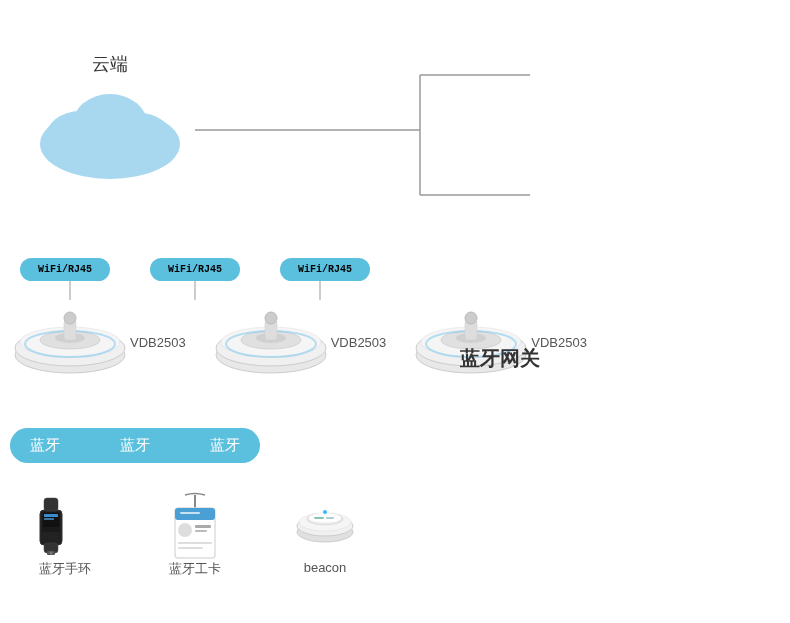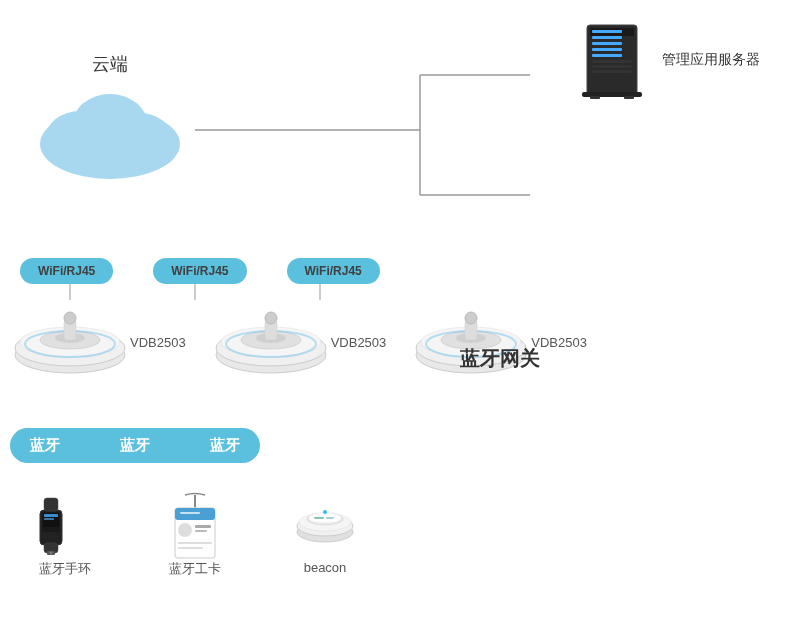--- a/index.html
+++ b/index.html
@@ -72,25 +72,26 @@
     
     .wifi-row {
       position: absolute;
       left: 20px;
       top: 258px;
       display: flex;
       gap: 40px;
     }
     .wifi-pill {
       background: #5bbfde;
-      color: #404040;
-      font-size: 12px;
+      color: #000000;
+      font-size: 10px;
       padding: 6px 18px;
       border-radius: 20px;
       font-weight: bold;
+      font-family: Liberation Mono, monospace;
     }
 
     
     .gateways-row {
       position: absolute;
       left: 10px;
       top: 300px;
       display: flex;
       gap: 25px;
       align-items: flex-end;
@@ -127,21 +128,21 @@
       top: 428px;
       background: #5bbfde;
       border-radius: 25px;
       padding: 8px 20px;
       display: flex;
       gap: 60px;
     }
     .bt-pill-text {
       color: #fff;
       font-size: 15px;
-      font-weight: bold;
+      font-weight: normal;
     }
 
     
     .tags-row {
       position: absolute;
       left: 10px;
       top: 490px;
       display: flex;
       gap: 20px;
     }
@@ -202,42 +203,20 @@
     <svg class="cloud-shape" viewBox="0 0 160 100">
       <ellipse cx="80" cy="60" rx="70" ry="35" fill="#a8d8f0"></ellipse>
       <ellipse cx="50" cy="55" rx="35" ry="28" fill="#a8d8f0"></ellipse>
       <ellipse cx="110" cy="55" rx="32" ry="26" fill="#a8d8f0"></ellipse>
       <ellipse cx="80" cy="42" rx="38" ry="32" fill="#a8d8f0"></ellipse>
     </svg>
   </div>
 
   <div class="servers-container">
 
-    <div class="server-item">
-      <svg class="server-icon" viewBox="0 0 80 80">
-
-        <rect x="15" y="5" width="50" height="70" rx="3" fill="#2a2a2a" stroke="#444" stroke-width="1"></rect>
-        <rect x="18" y="8" width="44" height="8" rx="1" fill="#1a1a1a"></rect>
-
-        <rect x="20" y="10" width="30" height="3" rx="1" fill="#4af"></rect>
-        <rect x="20" y="16" width="30" height="3" rx="1" fill="#4af"></rect>
-        <rect x="20" y="22" width="30" height="3" rx="1" fill="#4af"></rect>
-        <rect x="20" y="28" width="30" height="3" rx="1" fill="#4af"></rect>
-        <rect x="20" y="34" width="30" height="3" rx="1" fill="#4af"></rect>
-
-        <rect x="20" y="40" width="40" height="3" rx="1" fill="#333"></rect>
-        <rect x="20" y="45" width="40" height="3" rx="1" fill="#333"></rect>
-        <rect x="20" y="50" width="40" height="3" rx="1" fill="#333"></rect>
-
-        <rect x="10" y="72" width="60" height="5" rx="2" fill="#222"></rect>
-        <rect x="18" y="76" width="10" height="3" rx="1" fill="#333"></rect>
-        <rect x="52" y="76" width="10" height="3" rx="1" fill="#333"></rect>
-      </svg>
-      <span class="server-label">管理应用服务器</span>
-    </div>
 
   </div>
 
   <div class="wifi-row">
     <div class="wifi-pill">WiFi/RJ45</div>
     <div class="wifi-pill">WiFi/RJ45</div>
     <div class="wifi-pill">WiFi/RJ45</div>
   </div>
 
   <div class="gateways-row">

